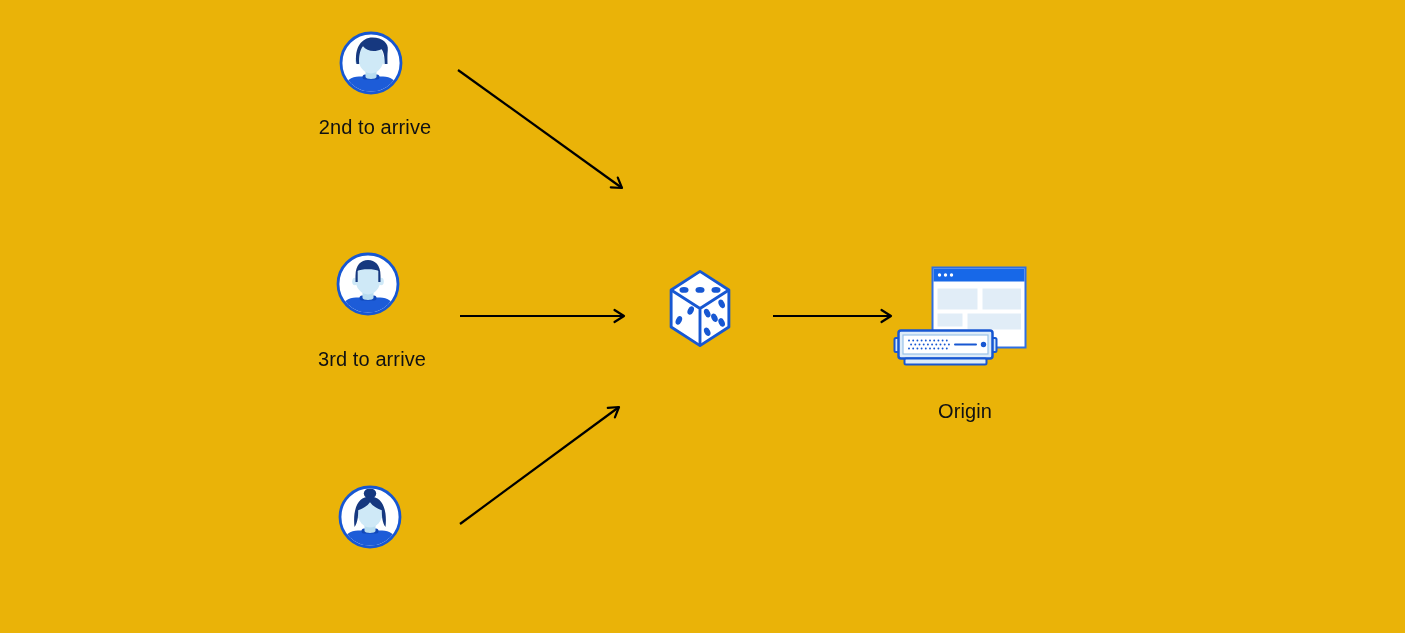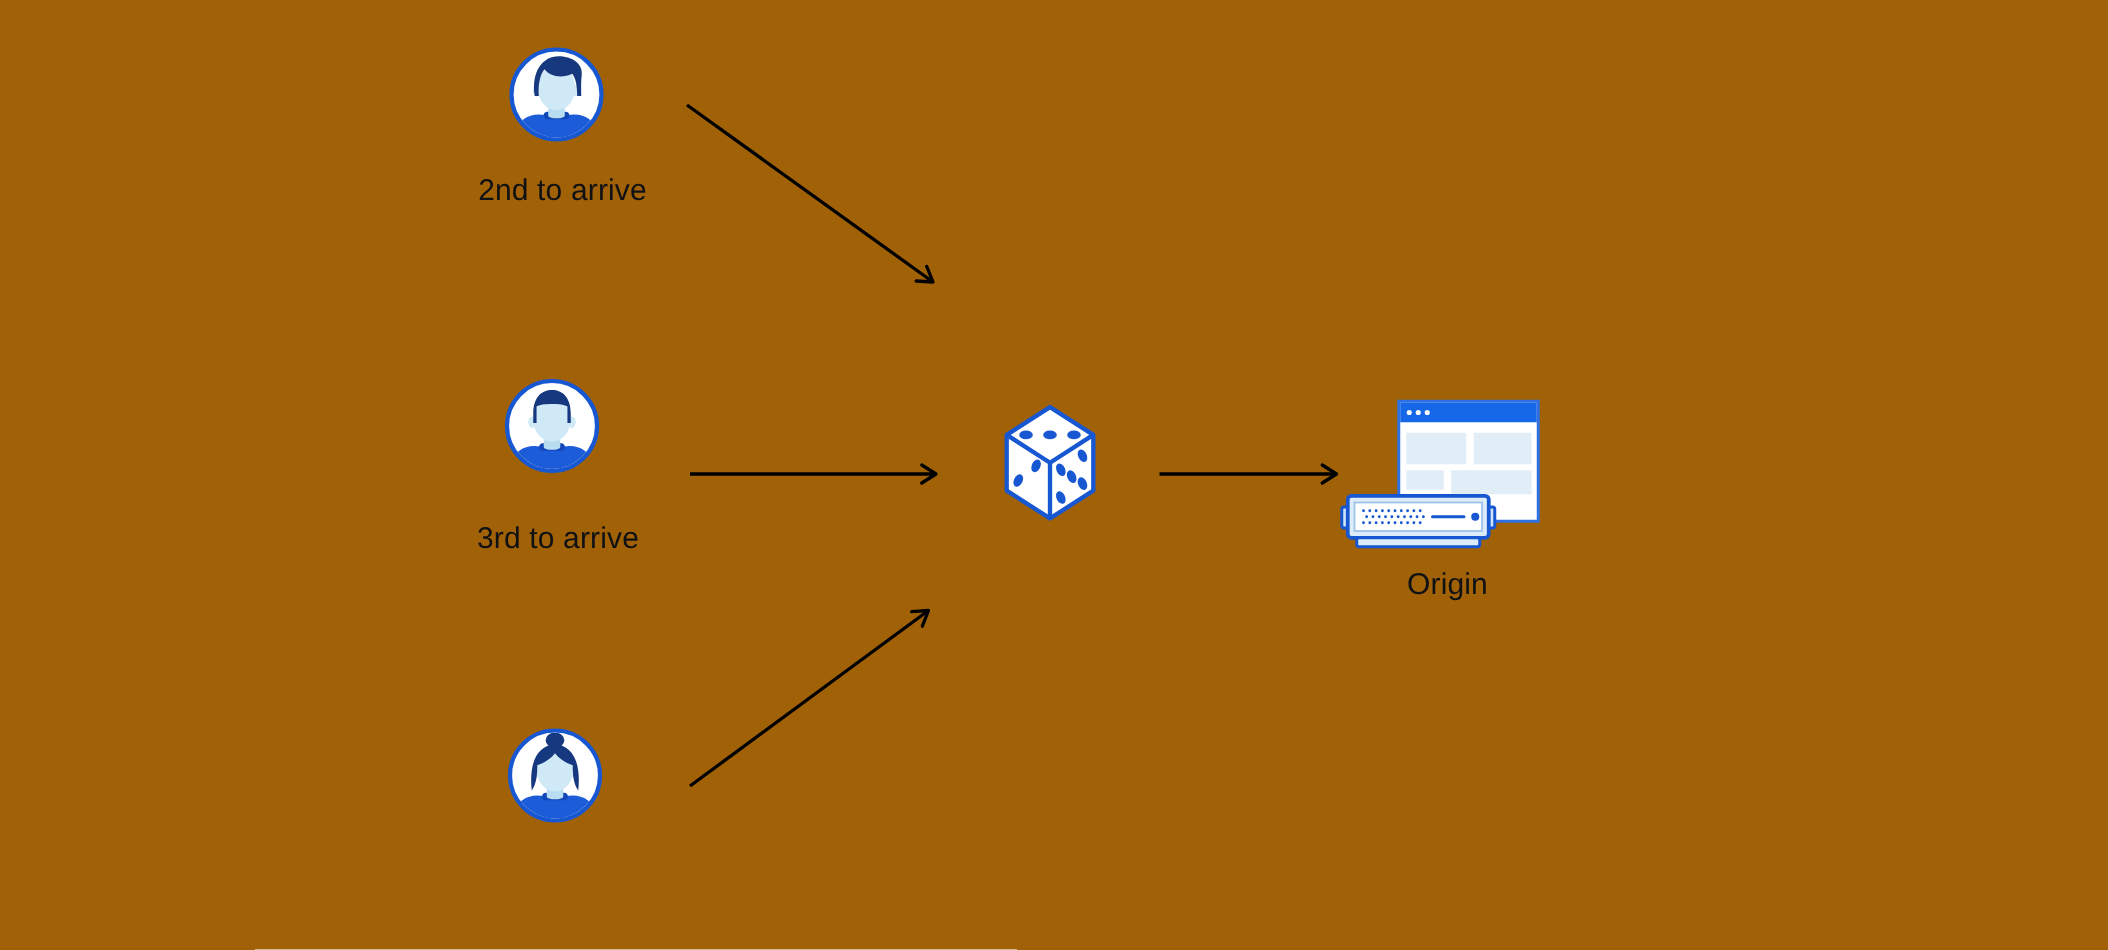--- a/index.html
+++ b/index.html
@@ -1,38 +1,38 @@
 <!DOCTYPE html>
 <html><head>
 <meta charset="utf-8">
 <style>
   html,body{margin:0;padding:0;background:#ffffff;}
   .stage{
     position:relative;
     width:1405px;height:633px;
-    background:#a16207;
+    background:#eab308;
     font-family:"Liberation Sans", sans-serif;
     overflow:hidden;
   }
   .arrows{position:absolute;left:0;top:0;width:1405px;height:633px;}
   .node{position:absolute;}
   .node svg{display:block;}
   .label{
     position:absolute;
     width:200px;
     text-align:center;
     font-size:20px;
     line-height:22px;
     color:#101114;
     letter-spacing:0.1px;
   }
   .lbl-2nd{left:275px;top:116px;}
   .lbl-3rd{left:272px;top:348px;}
   .lbl-1st{left:270px;top:571px;}
-  .lbl-origin{left:865px;top:379px;}
+  .lbl-origin{left:865px;top:400px;}
   .av-2nd{left:339px;top:31px;}
   .av-3rd{left:336px;top:252px;}
   .av-1st{left:338px;top:485px;}
   .dice{left:667px;top:268px;}
   .origin{left:892px;top:258px;}
 </style>
 </head>
 <body>
 
 <div class="stage">

